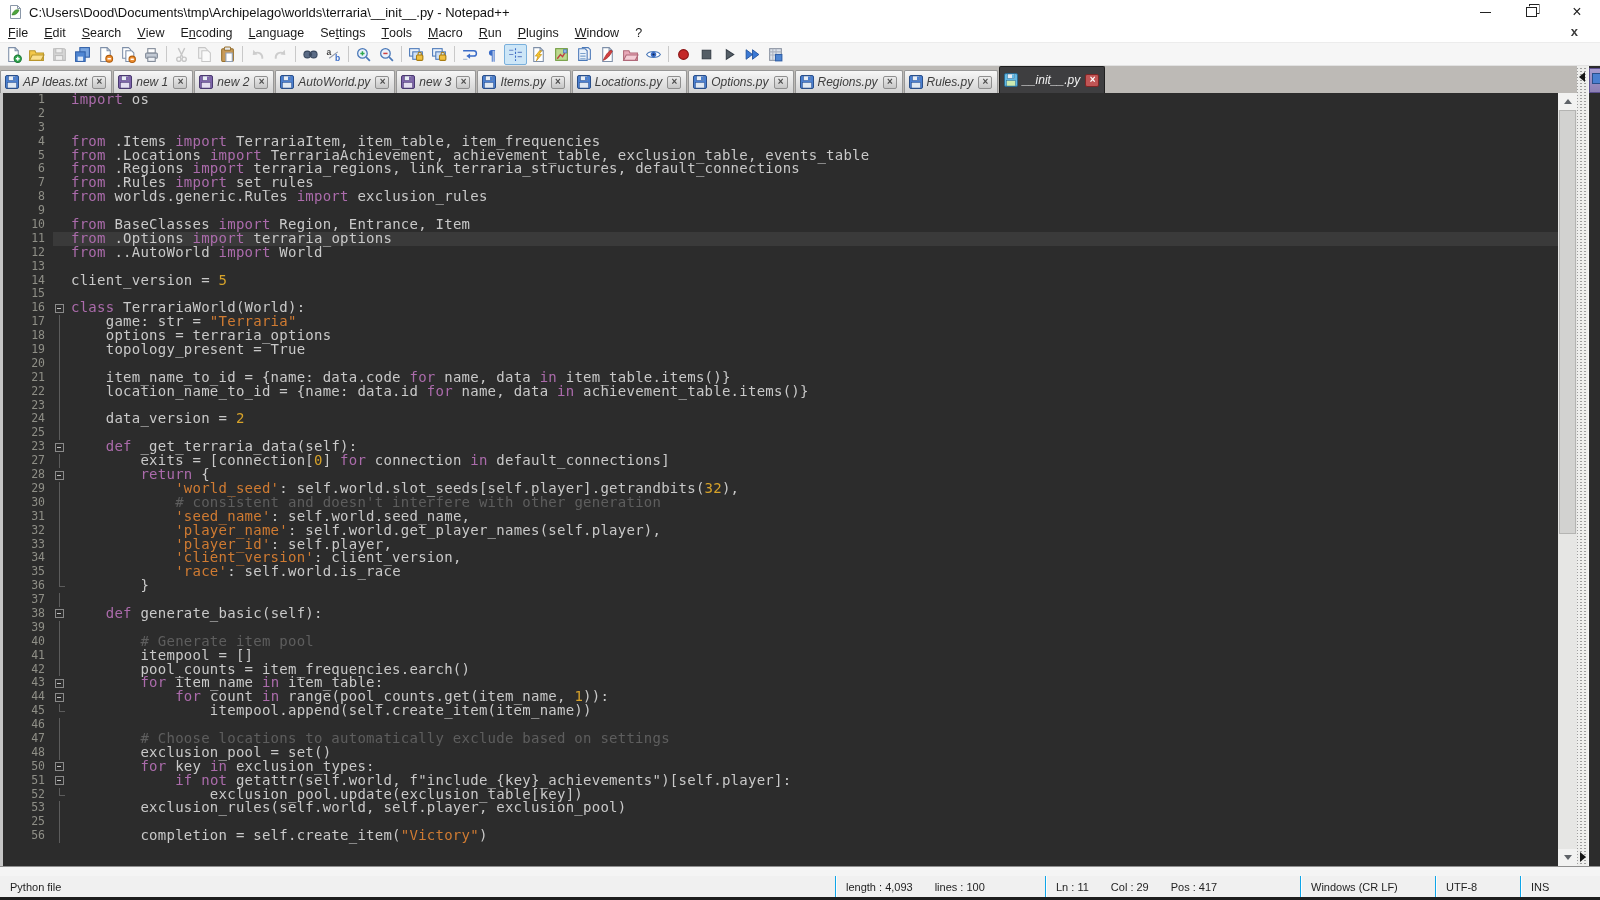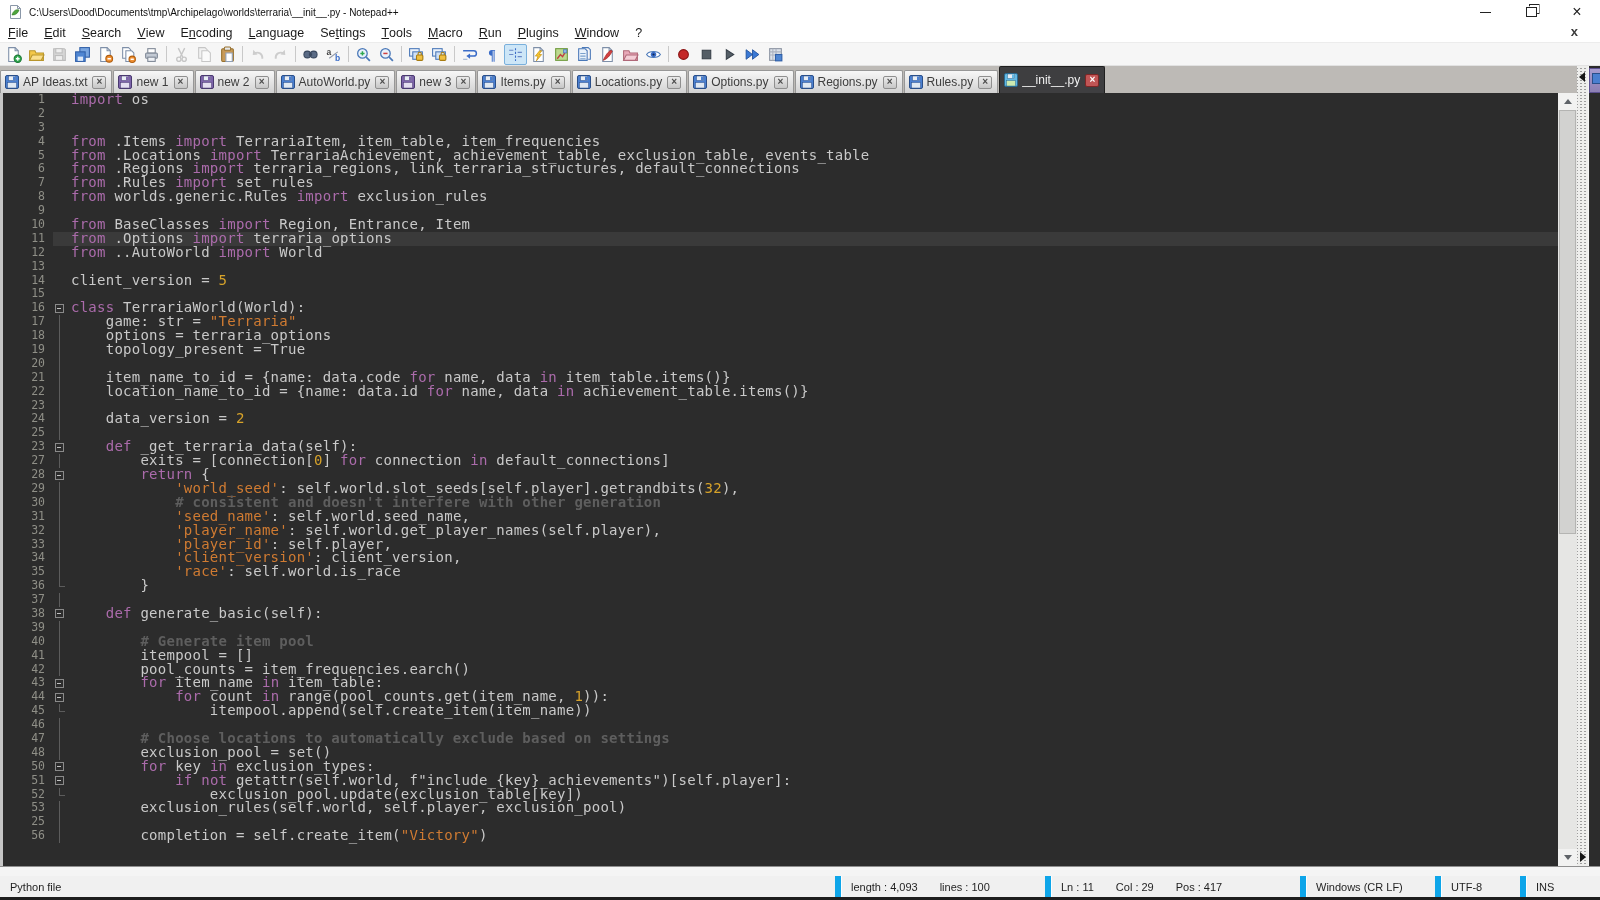--- a/index.html
+++ b/index.html
@@ -3,21 +3,21 @@
 <meta charset="utf-8">
 <style>
   html,body{margin:0;padding:0;background:#555;}
   #app{position:relative;width:1600px;height:900px;background:#fff;overflow:hidden;
        font-family:"Liberation Sans",sans-serif;-webkit-font-smoothing:antialiased;}
 
   
   #titlebar{position:absolute;left:0;top:0;width:1600px;height:24px;background:#ffffff;
             display:flex;align-items:center;}
   #appicon{width:16px;height:16px;margin:0 6px 0 7px;flex:0 0 auto;}
-  #title{font-size:10px;color:#111;white-space:nowrap;}
+  #title{font-size:13px;color:#111;white-space:nowrap;}
   #winbtns{position:absolute;right:0;top:0;height:24px;display:flex;}
   .wbtn{width:46px;height:24px;display:flex;align-items:center;justify-content:center;}
   .glyph-min{width:11px;height:1px;background:#222;display:block;}
   .glyph-restore{width:9px;height:8px;border:1px solid #222;position:relative;background:#fff;display:block;}
   .glyph-restore::before{content:"";position:absolute;left:2px;top:-4px;width:9px;height:8px;
             border:1px solid #222;border-left-width:1px;background:transparent;clip-path:polygon(0 0,100% 0,100% 100%,78% 100%,78% 22%,0 22%);}
   .glyph-close{font-size:16px;color:#222;line-height:16px;font-weight:400;}
 
   
   #menubar{position:absolute;left:0;top:24px;width:1600px;height:18px;background:#ffffff;
@@ -30,21 +30,21 @@
   #toolbar{position:absolute;left:0;top:43px;width:1600px;height:23px;background:#f6f6f6;
            display:flex;align-items:center;padding-left:2px;border-bottom:1px solid #e2e2e2;box-sizing:border-box;}
   .tb-btn{width:23px;height:21px;display:flex;align-items:center;justify-content:center;border:1px solid transparent;border-radius:2px;box-sizing:border-box;}
   .tb-btn.active{background:#cde6f7;border-color:#7ab0dc;}
   .tb-btn.disabled{filter:grayscale(1);opacity:.55;}
   .tb-btn svg{display:block;}
   .tb-sep{width:1px;height:16px;background:#c9c9c9;margin:0 3px;}
 
   
   #tabbar{position:absolute;left:0;top:66px;width:1577px;height:27px;background:#bdbab6;
-          display:flex;align-items:flex-end;}
+          display:flex;align-items:flex-end;font-style:italic;}
   .tab{height:23px;display:flex;align-items:center;padding:0 5px 0 4px;margin-right:1px;
        background:linear-gradient(#f7f7f7,#d2d2d2);border:1px solid #979797;border-bottom:none;
        border-radius:2px 2px 0 0;font-size:12px;color:#3d3d3d;white-space:nowrap;box-sizing:border-box;}
   .tab .flop{margin-right:4px;display:flex;}
   .tab-x{width:14px;height:13px;margin-left:5px;display:flex;align-items:center;justify-content:center;
          background:linear-gradient(#ececec,#c6c6c6);border:1px solid #8f8f8f;border-radius:2px;
          font-size:10px;line-height:10px;color:#4c4c4c;font-weight:bold;box-sizing:border-box;}
   .tab.active{height:27px;background:#3e3e40;border-color:#1f1f1f;color:#f2f2f2;}
   .tab.active .tab-x{background:#c05555;border-color:#7e2525;color:#fff;}
 
@@ -58,21 +58,21 @@
   .codeline{flex:1;white-space:pre;padding-left:4px;
       font:14px/13.9px "DejaVu Sans Mono",monospace;letter-spacing:.25px;color:var(--text);}
   .row.cur .fold,.row.cur .codeline{background:var(--current_line_bg);}
   .fold.v::before{content:"";position:absolute;left:6px;top:0;bottom:0;width:1px;background:#5c5c5c;}
   .fold.e::before{content:"";position:absolute;left:6px;top:0;height:7px;width:1px;background:#5c5c5c;}
   .fold.e::after{content:"";position:absolute;left:6px;top:7px;width:6px;height:1px;background:#5c5c5c;}
   .fold.b::before{content:"";position:absolute;left:1.5px;top:2.5px;width:9px;height:9px;border:1px solid #8a8a8a;
       background:var(--editor_bg);box-sizing:border-box;}
   .fold.b::after{content:"";position:absolute;left:4px;top:6.5px;width:4px;height:1px;background:#c2c2c2;}
   .tk-k{color:var(--keyword);} .tk-n{color:var(--text);} .tk-s{color:var(--string);}
-  .tk-m{color:var(--number);} .tk-c{color:var(--comment);font-weight:bold;}
+  .tk-m{color:var(--number);} .tk-c{color:var(--comment);}
 
   
   #vscroll{position:absolute;left:1558px;top:93px;width:19px;height:773px;background:#e6e6e4;}
   .sb-arrow{position:absolute;left:0;width:19px;height:17px;background:#f2f2f1;display:flex;align-items:center;justify-content:center;}
   .sb-arrow.up{top:0;} .sb-arrow.down{bottom:0;}
   .sb-arrow.up::before{content:"";border-left:4px solid transparent;border-right:4px solid transparent;border-bottom:5px solid #5f6368;}
   .sb-arrow.down::before{content:"";border-left:4px solid transparent;border-right:4px solid transparent;border-top:5px solid #5f6368;}
   #vthumb{position:absolute;left:1px;top:17px;width:17px;height:424px;background:#d2d2d0;border:1px solid #b4b4b2;box-sizing:border-box;}
 
   
@@ -85,21 +85,21 @@
   #view2{position:absolute;left:1588px;top:66px;width:12px;height:806px;background:#2c2c2c;border-left:1px solid #f4f4f4;}
   #view2tab{position:absolute;left:0;top:2px;width:12px;height:25px;background:linear-gradient(#a89cd0,#8d80b4);
             border:1px solid #5c5090;box-sizing:border-box;}
   #view2tab::after{content:"";position:absolute;left:2px;top:4px;width:8px;height:9px;background:#4a7fd0;border:1px solid #2a4f8a;}
 
   
   #divider{position:absolute;left:0;top:866px;width:1600px;height:10px;background:#f4f4f4;border-top:1px solid #8f8f8f;box-sizing:border-box;}
   #statusbar{position:absolute;left:0;top:876px;width:1600px;height:21px;background:#f0f0f0;
              display:flex;font-size:11px;color:#1f1f1f;align-items:center;}
   .st-cell{height:21px;display:flex;align-items:center;box-sizing:border-box;padding-left:10px;
-           border-left:6px solid #0ea5e9;box-shadow:inset 1px 0 0 #fdfdfd;}
+           border-left:1px solid #0ea5e9;box-shadow:inset 1px 0 0 #fdfdfd;}
   .st-cell:first-child{border-left:none;box-shadow:none;}
   .st-gap{display:inline-block;width:22px;}
   #bottomedge{position:absolute;left:0;top:897px;width:1600px;height:3px;background:#1e1e1e;}
 </style>
 </head>
 <body>
 
 <div id="app">
 
   <div id="titlebar">

